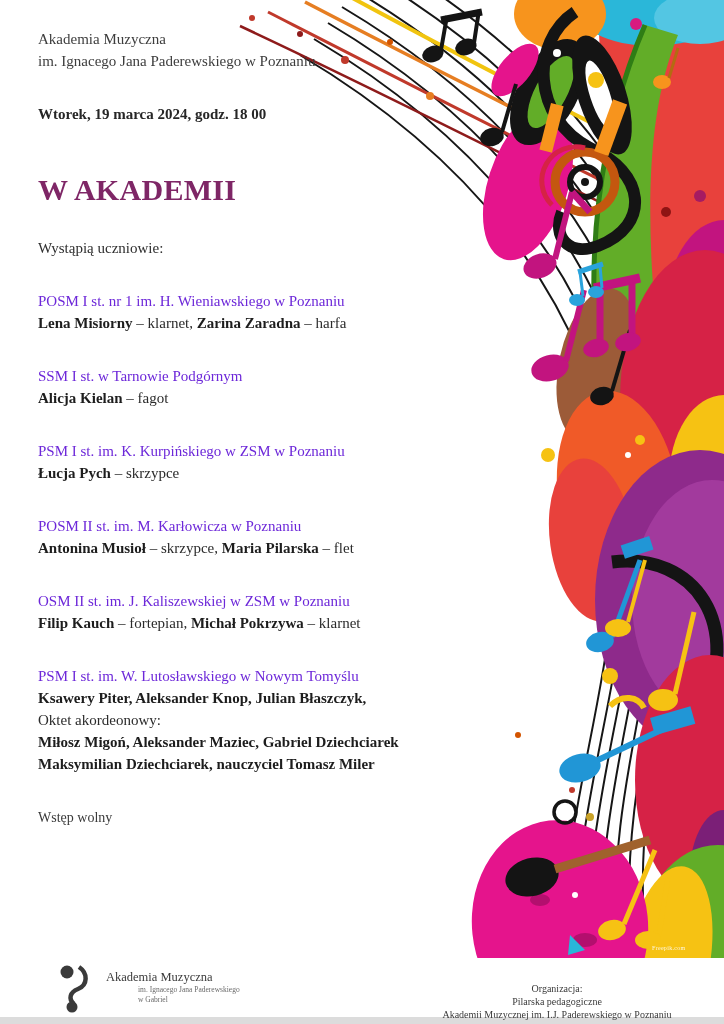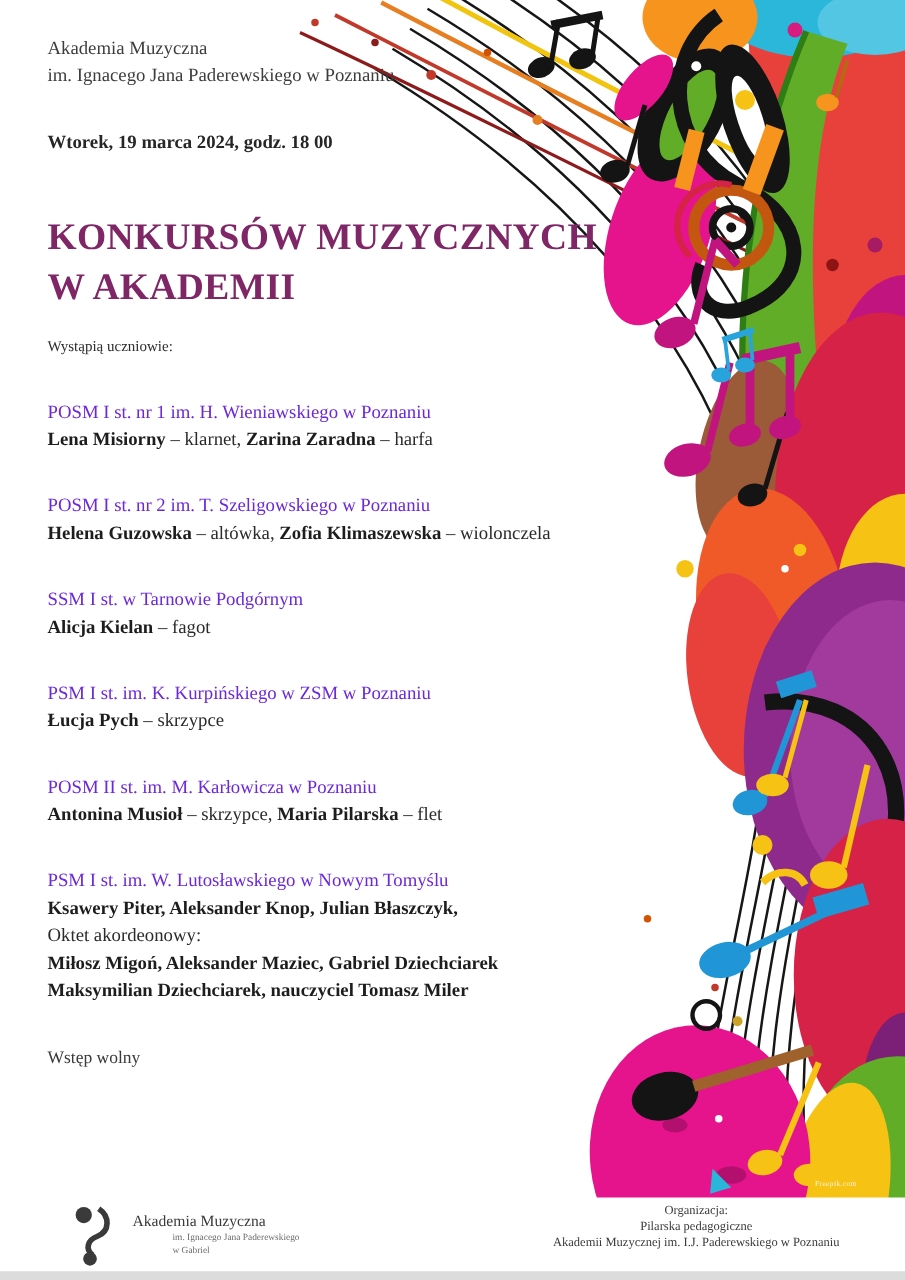--- a/index.html
+++ b/index.html
@@ -6,35 +6,35 @@
   .poster{
     position:relative;width:724px;height:1024px;margin:0 auto;
     background:#ffffff;overflow:hidden;
     font-family:Liberation Serif, serif;color:#2a2a2a;
   }
   .artwork{position:absolute;inset:0;z-index:0;pointer-events:none;}
   .content{position:absolute;left:38px;top:28px;width:478px;z-index:2;}
   .inst{font-size:15px;line-height:22px;color:#3d3d3d;}
   .when{margin-top:31px;font-size:15px;line-height:23px;font-weight:bold;color:#262626;}
   .title{margin-top:44px;font-size:30px;line-height:40px;font-weight:bold;color:#7e2666;letter-spacing:.3px;}
-  .intro{margin-top:17px;font-size:12px;line-height:21px;color:#2e2e2e;}
+  .intro{margin-top:28px;font-size:15px;line-height:21px;color:#2e2e2e;}
   .block{margin-top:31px;font-size:15px;line-height:22px;}
   .block .school{color:#6d28d9;}
   .block .names span{color:#2b2b2b;}
   .block .names b, .block .names span.bold{font-weight:bold;color:#1d1d1d;}
   .admission{margin-top:33px;font-size:14px;line-height:20px;color:#3a3a3a;}
   .footer{
     position:absolute;left:0;bottom:0;width:724px;height:66px;background:#ffffff;z-index:3;
     border-bottom:7px solid #dcdcdc;box-sizing:border-box;
   }
   .footer-left{position:absolute;left:58px;top:6px;display:flex;align-items:flex-start;}
   .logo-glyph{width:38px;height:50px;margin-right:10px;}
   .logo-text .l1{font-size:12.5px;color:#3a3a3a;line-height:16px;margin-top:5px;}
   .logo-text .l2,.logo-text .l3{font-size:7.5px;color:#6a6a6a;line-height:10px;margin-left:32px;}
-  .footer-right{position:absolute;left:392px;top:4px;width:330px;text-align:center;
+  .footer-right{position:absolute;left:392px;top:24px;width:330px;text-align:center;
     font-size:10px;line-height:13px;color:#3a3a3a;}
   .watermark{position:absolute;left:652px;top:945px;z-index:2;font-size:6px;
     color:rgba(255,255,255,.85);letter-spacing:.3px;}
 </style>
 </head>
 <body>
 
 <div class="poster">
 
   <svg class="artwork" viewBox="0 0 724 1024" width="724" height="1024" aria-hidden="true">
@@ -176,44 +176,43 @@
 
   <div class="content">
     <div class="inst">
       <div>Akademia Muzyczna</div>
       <div>im. Ignacego Jana Paderewskiego w Poznaniu</div>
     </div>
     <div class="when">
       <div>Wtorek, 19 marca 2024, godz. 18 00</div>
     </div>
     <div class="title">
-      <div>KONKURSÓW MUZYCZNYCH</div>
       <div>W AKADEMII</div>
     </div>
     <div class="intro">Wystąpią uczniowie:</div>
 
     <div class="block">
       <div class="school">POSM I st. nr 1 im. H. Wieniawskiego w Poznaniu</div>
       <div class="names"><span class="bold">Lena Misiorny</span><span> – klarnet, </span><span class="bold">Zarina Zaradna</span><span> – harfa</span></div>
     </div>
     <div class="block">
-      <div class="school">POSM I st. nr 2 im. T. Szeligowskiego w Poznaniu</div>
-      <div class="names"><span class="bold">Helena Guzowska</span><span> – altówka, </span><span class="bold">Zofia Klimaszewska</span><span> – wiolonczela</span></div>
-    </div>
-    <div class="block">
       <div class="school">SSM I st. w Tarnowie Podgórnym</div>
       <div class="names"><span class="bold">Alicja Kielan</span><span> – fagot</span></div>
     </div>
     <div class="block">
       <div class="school">PSM I st. im. K. Kurpińskiego w ZSM w Poznaniu</div>
       <div class="names"><span class="bold">Łucja Pych</span><span> – skrzypce</span></div>
     </div>
     <div class="block">
       <div class="school">POSM II st. im. M. Karłowicza w Poznaniu</div>
       <div class="names"><span class="bold">Antonina Musioł</span><span> – skrzypce, </span><span class="bold">Maria Pilarska</span><span> – flet</span></div>
+    </div>
+    <div class="block">
+      <div class="school">OSM II st. im. J. Kaliszewskiej w ZSM w Poznaniu</div>
+      <div class="names"><span class="bold">Filip Kauch</span><span> – fortepian, </span><span class="bold">Michał Pokrzywa</span><span> – klarnet</span></div>
     </div>
     <div class="block">
       <div class="school">PSM I st. im. W. Lutosławskiego w Nowym Tomyślu</div>
       <div class="names"><span class="bold">Ksawery Piter, Aleksander Knop, Julian Błaszczyk,</span></div>
       <div class="names"><span>Oktet akordeonowy:</span></div>
       <div class="names"><span class="bold">Miłosz Migoń, Aleksander Maziec, Gabriel Dziechciarek</span></div>
       <div class="names"><span class="bold">Maksymilian Dziechciarek, nauczyciel Tomasz Miler</span></div>
     </div>
 
     <div class="admission">Wstęp wolny</div>

